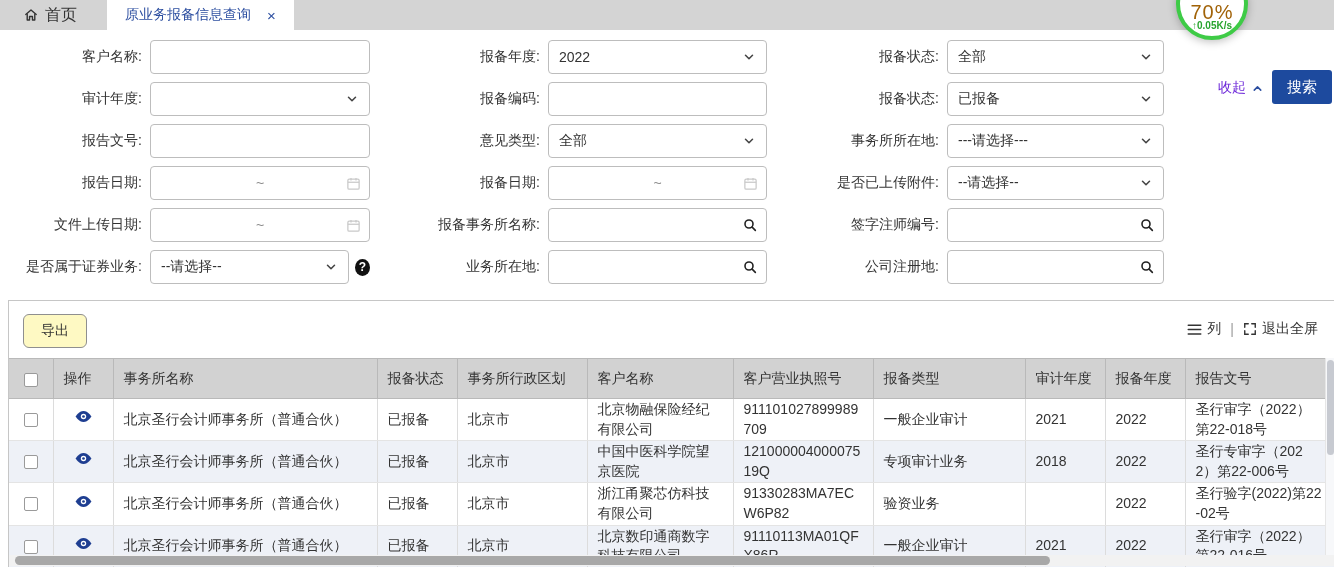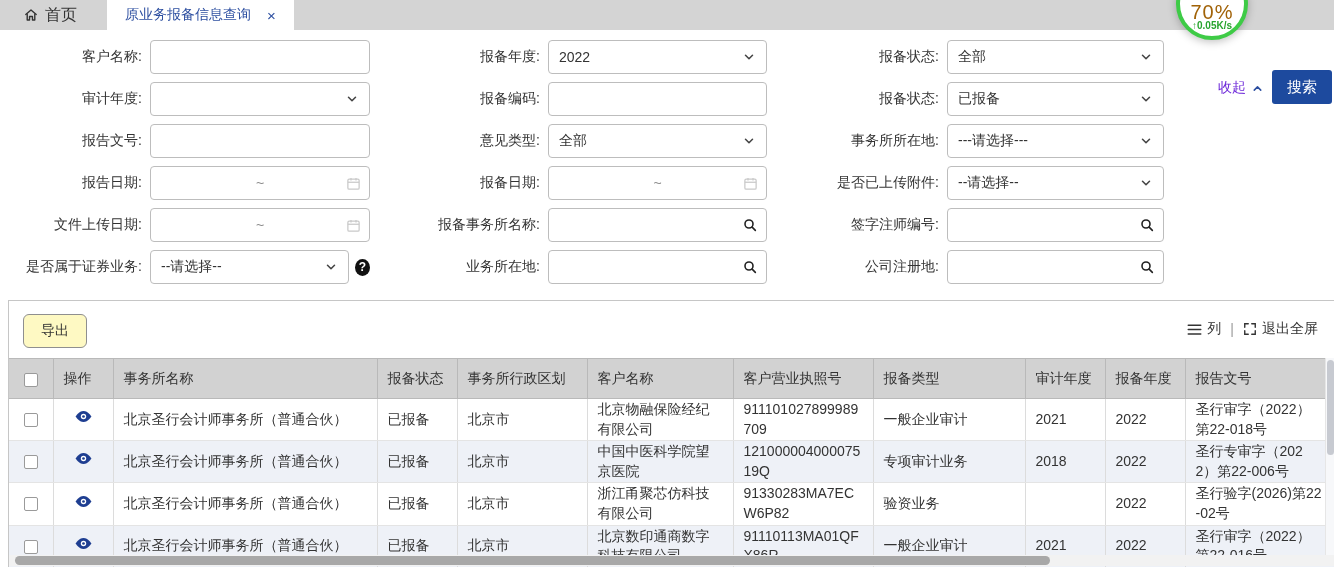--- a/index.html
+++ b/index.html
@@ -428,21 +428,21 @@
                 </svg>
               </span></td>
           <td>北京圣行会计师事务所（普通合伙）</td>
           <td>已报备</td>
           <td>北京市</td>
           <td>浙江甬聚芯仿科技有限公司</td>
           <td>91330283MA7ECW6P82</td>
           <td>验资业务</td>
           <td></td>
           <td>2022</td>
-          <td>圣行验字(2026)第22-02号</td>
+          <td>圣行验字(2022)第22-02号</td>
         </tr>
         <tr class="alt">
           <td class="chk"><input type="checkbox" style=""></td>
           <td class="op"><span class="eye-btn">
                 <svg width="19" height="19" viewBox="0 0 24 24">
                   <path d="M12 5C6.2 5 2 12 2 12s4.2 7 10 7 10-7 10-7-4.2-7-10-7z" fill="#1e3e91"></path>
                   <circle cx="12" cy="12" r="3.4" fill="#fff"></circle>
                   <circle cx="12" cy="12" r="1.7" fill="#1e3e91"></circle>
                 </svg>
               </span></td>

